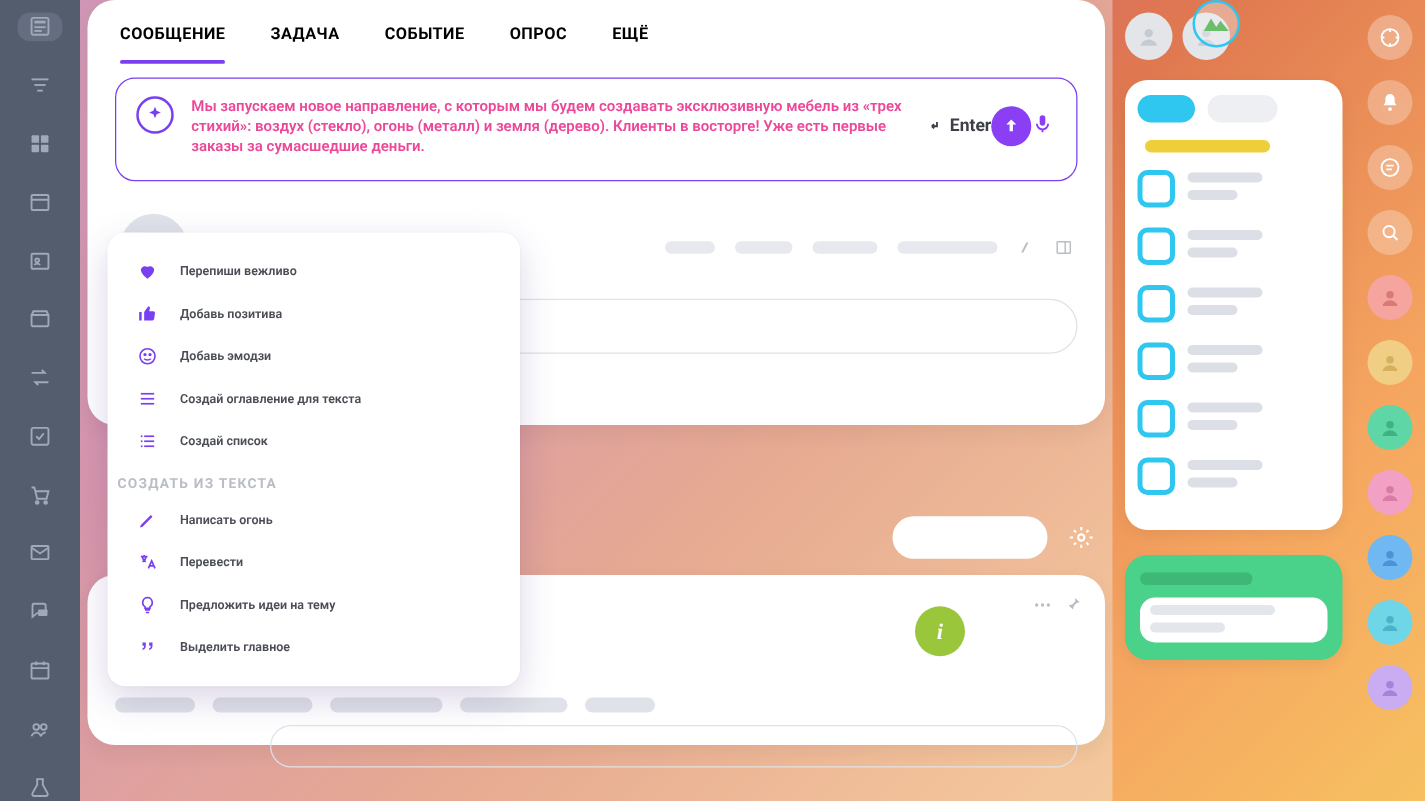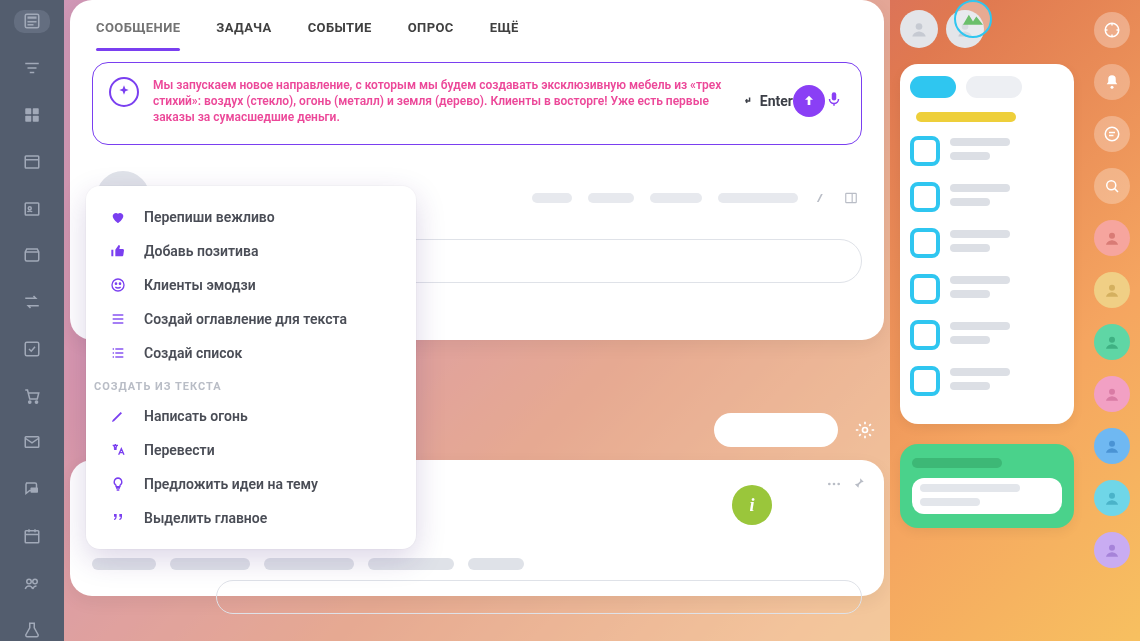--- a/index.html
+++ b/index.html
@@ -74,22 +74,22 @@
 
 
 .card {
   background:#fff; border-radius:22px; box-shadow:0 6px 18px rgba(0,0,0,.06);
 }
 .composer {
   position:absolute; left:6px; right:6px; top:0; height:340px;
   padding:0 22px 22px 22px;
 }
 .tabs { display:flex; gap:36px; height:54px; align-items:center; padding-left:4px;}
-.tab-item { font-size:13px; font-weight:700; letter-spacing:.4px; color:#404040; position:relative;}
-.tab-item.active { color:#737373; }
+.tab-item { font-size:13px; font-weight:700; letter-spacing:.4px; color:#000000; position:relative;}
+.tab-item.active { color:#000000; }
 .tab-item.active::after{ content:""; position:absolute; left:0; right:0; bottom:-16px; height:3px; background:#7a3ff0; border-radius:2px;}
 
 .msg-box {
   border:1.5px solid #7a3ff0; border-radius:16px; padding:14px 18px 18px 16px;
   display:flex; gap:14px; margin-top:8px;
 }
 .msg-box .ai-badge {
   width:30px; height:30px; border-radius:50%; border:2px solid #7a3ff0; display:flex; align-items:center; justify-content:center; flex-shrink:0; color:#7a3ff0;
 }
 .msg-text { font-size:12px; line-height:1.35; color:#ec4899; font-weight:600; flex:1;}
@@ -126,21 +126,21 @@
 
 .feed-skel { display:flex; gap:14px; margin-top:26px; align-items:center; }
 .feed-input { border:1.5px solid #dfe2e8; border-radius:999px; height:34px; flex:1; margin-left:70px;}
 
 
 .ai-menu {
   position:absolute; left:22px; top:186px; width:330px; z-index:40;
   background:#fff; border-radius:14px; box-shadow:0 10px 30px rgba(60,30,120,.18), 0 0 0 1px rgba(0,0,0,.02);
   padding:14px 8px;
 }
-.ai-item { display:flex; align-items:center; gap:16px; padding:9px 14px; border-radius:8px; color:#4a4d56; font-size:14px; font-weight:600;}
+.ai-item { display:flex; align-items:center; gap:16px; padding:9px 14px; border-radius:8px; color:#4a4d56; font-size:10px; font-weight:600;}
 .ai-item .ico { width:20px; display:flex; justify-content:center; color:#7a3ff0;}
 .ai-sep { text-align:left; font-size:11px; letter-spacing:1px; color:#b9bdc6; font-weight:700; padding:10px 0 6px;}
 
 </style>
 </head>
 <body>
 
 <div class="bg-gradient"></div>
 
 <div class="rail-left">
@@ -471,21 +471,21 @@
     </div>
     <div class="ai-item">
       <span class="ico">
           <svg width="16" height="16" viewBox="0 0 24 24" fill="none" stroke="currentColor" stroke-width="2">
             <circle cx="12" cy="12" r="9"></circle>
             <circle cx="9" cy="10" r="1" fill="currentColor"></circle>
             <circle cx="15" cy="10" r="1" fill="currentColor"></circle>
             <path d="M8 15c2 2 6 2 8 0"></path>
           </svg>
         </span>
-      <span>Клиенты эмодзи</span>
+      <span>Добавь эмодзи</span>
     </div>
     <div class="ai-item">
       <span class="ico">
           <svg width="16" height="16" viewBox="0 0 24 24" fill="currentColor">
             <rect x="4" y="5" width="16" height="2"></rect>
             <rect x="4" y="11" width="16" height="2"></rect>
             <rect x="4" y="17" width="16" height="2"></rect>
           </svg>
         </span>
       <span>Создай оглавление для текста</span>

